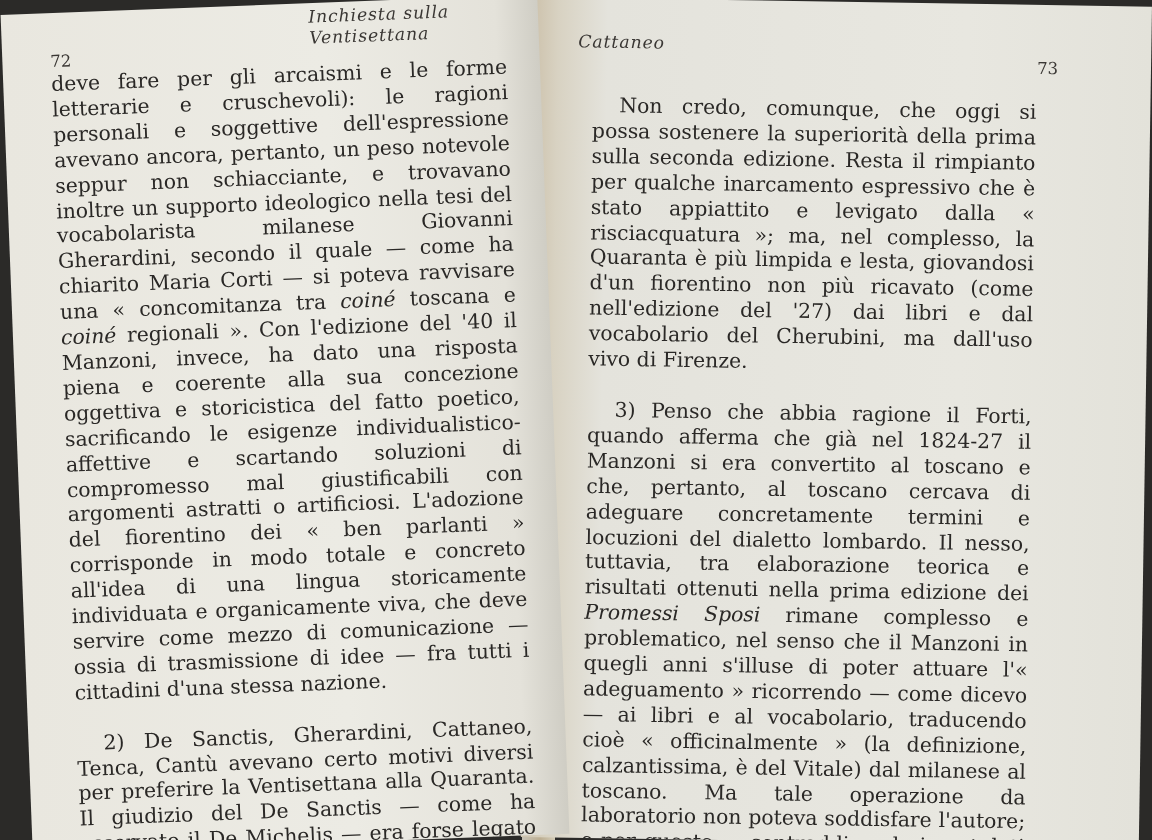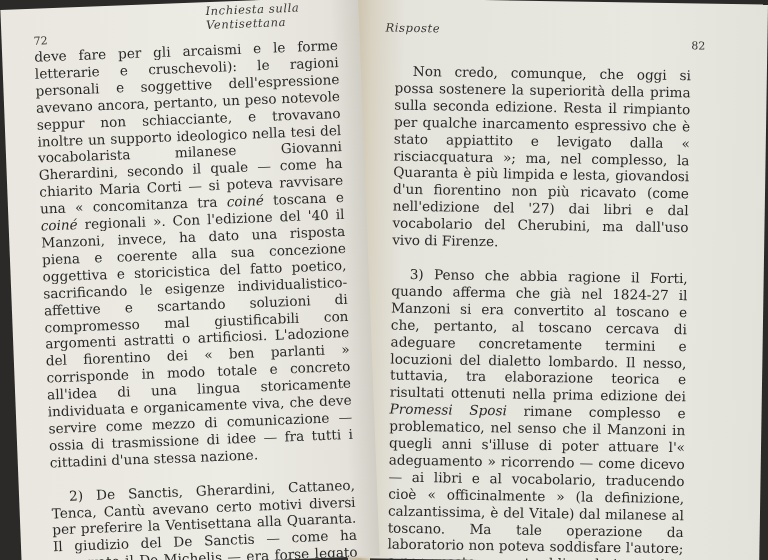--- a/index.html
+++ b/index.html
@@ -58,21 +58,21 @@
   <div class="running-head">Inchiesta sulla Ventisettana</div>
   <div class="folio">72</div>
   <div class="text">
     <p class="para">deve fare per gli arcaismi e le forme letterarie e cruschevoli): le ragioni personali e soggettive dell'espressione avevano ancora, pertanto, un peso notevole seppur non schiacciante, e trovavano inoltre un supporto ideologico nella tesi del vocabolarista milanese Giovanni Gherardini, secondo il quale — come ha chiarito Maria Corti — si poteva ravvisare una « concomitanza tra <i>coiné</i> toscana e <i>coiné</i> regionali ». Con l'edizione del '40 il Manzoni, invece, ha dato una risposta piena e coerente alla sua concezione oggettiva e storicistica del fatto poetico, sacrificando le esigenze individualistico-affettive e scartando soluzioni di compromesso mal giustificabili con argomenti astratti o artificiosi. L'adozione del fiorentino dei « ben parlanti » corrisponde in modo totale e concreto all'idea di una lingua storicamente individuata e organicamente viva, che deve servire come mezzo di comunicazione — ossia di trasmissione di idee — fra tutti i cittadini d'una stessa nazione.</p>
     <div class="gap"></div>
     <p class="para indent">2) De Sanctis, Gherardini, Cattaneo, Tenca, Cantù avevano certo motivi diversi per preferire la Ventisettana alla Quaranta. Il giudizio del De Sanctis — come ha osservato il De Michelis — era forse legato « alla prima, indimenticabile impressione della lettura »; il Gherardini vedeva sconfessata dalla « risciacquatura in Arno » la sua intuizione di una sorta di analogia o corrispondenza fra toscano e parlate regionali; il Tenca e il Cattaneo guardavano a un tipo d'italiano che valorizzasse le risorse linguistiche presenti nelle varie zone della penisola (secondo l'orientamento espresso dal Nievo nelle ); il Cantù mostrava poi per la « bella baggiana » un attaccamento istintivo e un po' campanilistico (« credo — egli scrisse — avrò molti dalla mia se dirò che, anche nella prima dettatura,  non meno piaciuta questa  Ma che dico ? Il romanzo era piaciuto prima dell'imbiancatura »). Comune era tuttavia la convinzione che la Ventisettana, proprio per le sue venature lombarde, riuscisse più spontanea e popolare. Ma il Manzoni — e questo è il punto — aveva un'idea diversa di : meno gli importava ciò che già apparteneva alla cultura popolare della  (nel caso specifico, i dialetti), e più ciò che doveva diventare appannaggio dei cittadini della . Un atteggiamento, se si vuole, più progressista e, insieme, ancor riconducibile al fondo illuministico della sua educazione.</p>
   </div>
 </div>
 
 <div class="page page-right">
-  <div class="running-head">Risposte</div>
-  <div class="folio">82</div>
+  <div class="running-head">Cattaneo</div>
+  <div class="folio">73</div>
   <div class="text">
     <p class="para indent">Non credo, comunque, che oggi si possa sostenere la superiorità della prima sulla seconda edizione. Resta il rimpianto per qualche inarcamento espressivo che è stato appiattito e levigato dalla « risciacquatura »; ma, nel complesso, la Quaranta è più limpida e lesta, giovandosi d'un fiorentino non più ricavato (come nell'edizione del '27) dai libri e dal vocabolario del Cherubini, ma dall'uso vivo di Firenze.</p>
     <div class="gap"></div>
     <p class="para indent">3) Penso che abbia ragione il Forti, quando afferma che già nel 1824-27 il Manzoni si era convertito al toscano e che, pertanto, al toscano cercava di adeguare concretamente termini e locuzioni del dialetto lombardo. Il nesso, tuttavia, tra elaborazione teorica e risultati ottenuti nella prima edizione dei <i>Promessi Sposi</i> rimane complesso e problematico, nel senso che il Manzoni in quegli anni s'illuse di poter attuare l'« adeguamento » ricorrendo — come dicevo — ai libri e al vocabolario, traducendo cioè « officinalmente » (la definizione, calzantissima, è del Vitale) dal milanese al toscano. Ma tale operazione da laboratorio non poteva soddisfare l'autore; e per questo — contraddicendo i postulati delle sue acquisizioni teoriche — egli lasciò sulla pagina lombardismi e arcaismi. Nell'un caso e nell'altro si tratta di trasgressioni obbligate, che denunciano l'insufficienza degli strumenti linguistici adottati e quindi, ancora una volta, l'inferiorità della Ventisettana rispetto alla Quaranta.</p>
 
   </div>
 </div>
 
 </body></html>

